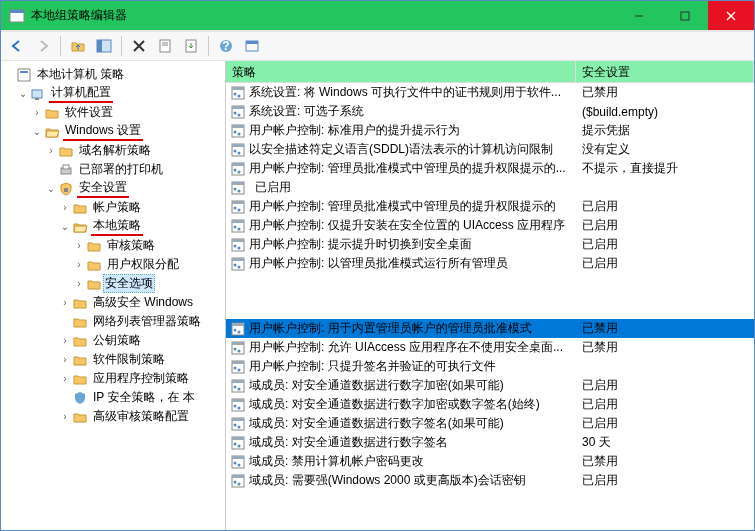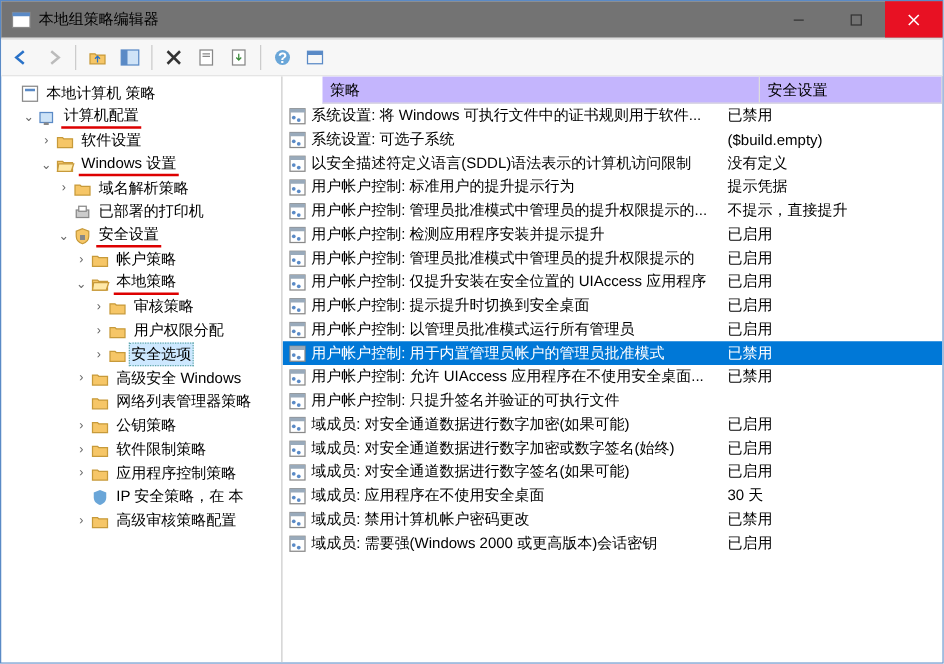--- a/index.html
+++ b/index.html
@@ -1,18 +1,18 @@
 <!DOCTYPE html>
 <html><head>
 <meta charset="utf-8">
 <style>
 * { margin: 0; padding: 0; box-sizing: border-box; font-family: "Microsoft YaHei", "SimSun", sans-serif; font-size: 12px; }
 html, body { width: 755px; height: 531px; overflow: hidden; }
 .window { width: 755px; height: 531px; display: flex; flex-direction: column; border: 1px solid #5a8ac6; background: #fff; }
-.titlebar { height: 30px; background: #737373; display: flex; align-items: center; padding-left: 8px; border-bottom: 1px solid #e5e5e5; }
+.titlebar { height: 30px; background: #22c55e; display: flex; align-items: center; padding-left: 8px; border-bottom: 1px solid #e5e5e5; }
 .titlebar .icon { width: 16px; height: 16px; margin-right: 6px; }
 .titlebar .title { flex: 1; color: #000; }
 .win-controls { display: flex; height: 100%; }
 .win-controls div { width: 46px; display: flex; align-items: center; justify-content: center; }
 .win-controls .close { background: #e81123; color: #fff; }
 .menubar { height: 22px; display: flex; align-items: center; padding: 0 4px; background: #fff; }
 .menubar .mi { padding: 2px 8px; cursor: default; }
 .menubar .mi u { text-decoration: underline; }
 .toolbar { height: 30px; display: flex; align-items: center; padding: 0 4px; gap: 2px; border-top: 1px solid #e5e5e5; border-bottom: 1px solid #e5e5e5; background: #f7f7f7; }
 .toolbar .tb { width: 24px; height: 24px; display: flex; align-items: center; justify-content: center; }
@@ -22,30 +22,30 @@
 .tree ul { list-style: none; }
 .tree li { white-space: nowrap; }
 .tree .row { display: flex; align-items: center; height: 19px; cursor: default; }
 .tree .exp { width: 12px; text-align: center; color: #666; font-size: 10px; }
 .tree .ic { width: 16px; height: 16px; margin: 0 3px 0 1px; flex-shrink: 0; }
 .tree .lbl { padding: 0 2px; }
 .tree .selected .lbl { background: #cde8ff; border: 1px dotted #6aa; padding: 0 1px; }
 .underline-red { border-bottom: 2px solid #d00; }
 .red-box { border: 2px solid #d00; padding: 0 1px; margin-left: -2px; }
 .list-pane { flex: 1; display: flex; flex-direction: column; overflow: hidden; }
-.list-header { display: flex; height: 22px; background: #c4b5fd; border-bottom: 1px solid #ddd; margin-left: 32px; }
+.list-header { display: flex; height: 22px; background: #86efac; border-bottom: 1px solid #ddd; }
 .list-header .col { padding: 3px 6px; border-right: 1px solid #ddd; }
 .col-policy { width: 350px; flex-shrink: 0; }
 .col-setting { flex: 1; }
 .list-body { flex: 1; overflow: auto; }
 .list-row { display: flex; height: 19px; align-items: center; cursor: default; }
 .list-row .ic { width: 16px; height: 16px; margin: 0 3px 0 4px; flex-shrink: 0; }
 .list-row .policy-text { width: 327px; overflow: hidden; text-overflow: ellipsis; white-space: nowrap; }
 .list-row .setting-text { flex: 1; padding-left: 6px; overflow: hidden; text-overflow: ellipsis; white-space: nowrap; }
-.list-row.selected { background: #0078d7; color: #ffffff; }
+.list-row.selected { background: #0078d7; color: #000000; margin-top: 46px; }
 
 .svg-folder { fill: #f6c667; stroke: #c79a3a; }
 .svg-folder-open { fill: #f6c667; stroke: #c79a3a; }
 .svg-shield { fill: #6aa6d8; }
 .svg-page { fill: #fff; stroke: #888; }
 </style>
 </head>
 <body>
 
 <div class="window">
@@ -360,51 +360,50 @@
             <span class="policy-text">系统设置: 可选子系统</span>
             <span class="setting-text">($build.empty)</span>
           </div>
           <div class="list-row">
             <span class="ic"><svg width="16" height="16">
                 <rect x="2" y="2" width="12" height="12" fill="#fff" stroke="#888"></rect>
                 <rect x="2" y="2" width="12" height="3" fill="#9ab"></rect>
                 <circle cx="5" cy="9" r="1.5" fill="#5a8ac6"></circle>
                 <circle cx="9" cy="11" r="1.5" fill="#5a8ac6"></circle>
               </svg></span>
+            <span class="policy-text">用户帐户控制: 标准用户的提升提示行为</span>
+            <span class="setting-text">提示凭据</span>
+          </div>
+          <div class="list-row">
+            <span class="ic"><svg width="16" height="16">
+                <rect x="2" y="2" width="12" height="12" fill="#fff" stroke="#888"></rect>
+                <rect x="2" y="2" width="12" height="3" fill="#9ab"></rect>
+                <circle cx="5" cy="9" r="1.5" fill="#5a8ac6"></circle>
+                <circle cx="9" cy="11" r="1.5" fill="#5a8ac6"></circle>
+              </svg></span>
             <span class="policy-text">以安全描述符定义语言(SDDL)语法表示的计算机访问限制</span>
             <span class="setting-text">没有定义</span>
           </div>
           <div class="list-row">
             <span class="ic"><svg width="16" height="16">
                 <rect x="2" y="2" width="12" height="12" fill="#fff" stroke="#888"></rect>
                 <rect x="2" y="2" width="12" height="3" fill="#9ab"></rect>
                 <circle cx="5" cy="9" r="1.5" fill="#5a8ac6"></circle>
                 <circle cx="9" cy="11" r="1.5" fill="#5a8ac6"></circle>
               </svg></span>
-            <span class="policy-text">用户帐户控制: 标准用户的提升提示行为</span>
-            <span class="setting-text">提示凭据</span>
-          </div>
-          <div class="list-row">
-            <span class="ic"><svg width="16" height="16">
-                <rect x="2" y="2" width="12" height="12" fill="#fff" stroke="#888"></rect>
-                <rect x="2" y="2" width="12" height="3" fill="#9ab"></rect>
-                <circle cx="5" cy="9" r="1.5" fill="#5a8ac6"></circle>
-                <circle cx="9" cy="11" r="1.5" fill="#5a8ac6"></circle>
-              </svg></span>
             <span class="policy-text">用户帐户控制: 管理员批准模式中管理员的提升权限提示的...</span>
             <span class="setting-text">不提示，直接提升</span>
           </div>
           <div class="list-row">
             <span class="ic"><svg width="16" height="16">
                 <rect x="2" y="2" width="12" height="12" fill="#fff" stroke="#888"></rect>
                 <rect x="2" y="2" width="12" height="3" fill="#9ab"></rect>
                 <circle cx="5" cy="9" r="1.5" fill="#5a8ac6"></circle>
                 <circle cx="9" cy="11" r="1.5" fill="#5a8ac6"></circle>
               </svg></span>
-            <span class="policy-text">用户帐户控制: 检测应用程序安装并提示提升</span>
             <span class="setting-text">已启用</span>
           </div>
           <div class="list-row">
             <span class="ic"><svg width="16" height="16">
                 <rect x="2" y="2" width="12" height="12" fill="#fff" stroke="#888"></rect>
                 <rect x="2" y="2" width="12" height="3" fill="#9ab"></rect>
                 <circle cx="5" cy="9" r="1.5" fill="#5a8ac6"></circle>
                 <circle cx="9" cy="11" r="1.5" fill="#5a8ac6"></circle>
               </svg></span>
             <span class="policy-text">用户帐户控制: 管理员批准模式中管理员的提升权限提示的</span>
@@ -500,21 +499,21 @@
             <span class="policy-text">域成员: 对安全通道数据进行数字签名(如果可能)</span>
             <span class="setting-text">已启用</span>
           </div>
           <div class="list-row">
             <span class="ic"><svg width="16" height="16">
                 <rect x="2" y="2" width="12" height="12" fill="#fff" stroke="#888"></rect>
                 <rect x="2" y="2" width="12" height="3" fill="#9ab"></rect>
                 <circle cx="5" cy="9" r="1.5" fill="#5a8ac6"></circle>
                 <circle cx="9" cy="11" r="1.5" fill="#5a8ac6"></circle>
               </svg></span>
-            <span class="policy-text">域成员: 应用程序在不使用安全桌面</span>
+            <span class="policy-text">域成员: 对安全通道数据进行数字签名</span>
             <span class="setting-text">30 天</span>
           </div>
           <div class="list-row">
             <span class="ic"><svg width="16" height="16">
                 <rect x="2" y="2" width="12" height="12" fill="#fff" stroke="#888"></rect>
                 <rect x="2" y="2" width="12" height="3" fill="#9ab"></rect>
                 <circle cx="5" cy="9" r="1.5" fill="#5a8ac6"></circle>
                 <circle cx="9" cy="11" r="1.5" fill="#5a8ac6"></circle>
               </svg></span>
             <span class="policy-text">域成员: 禁用计算机帐户密码更改</span>

